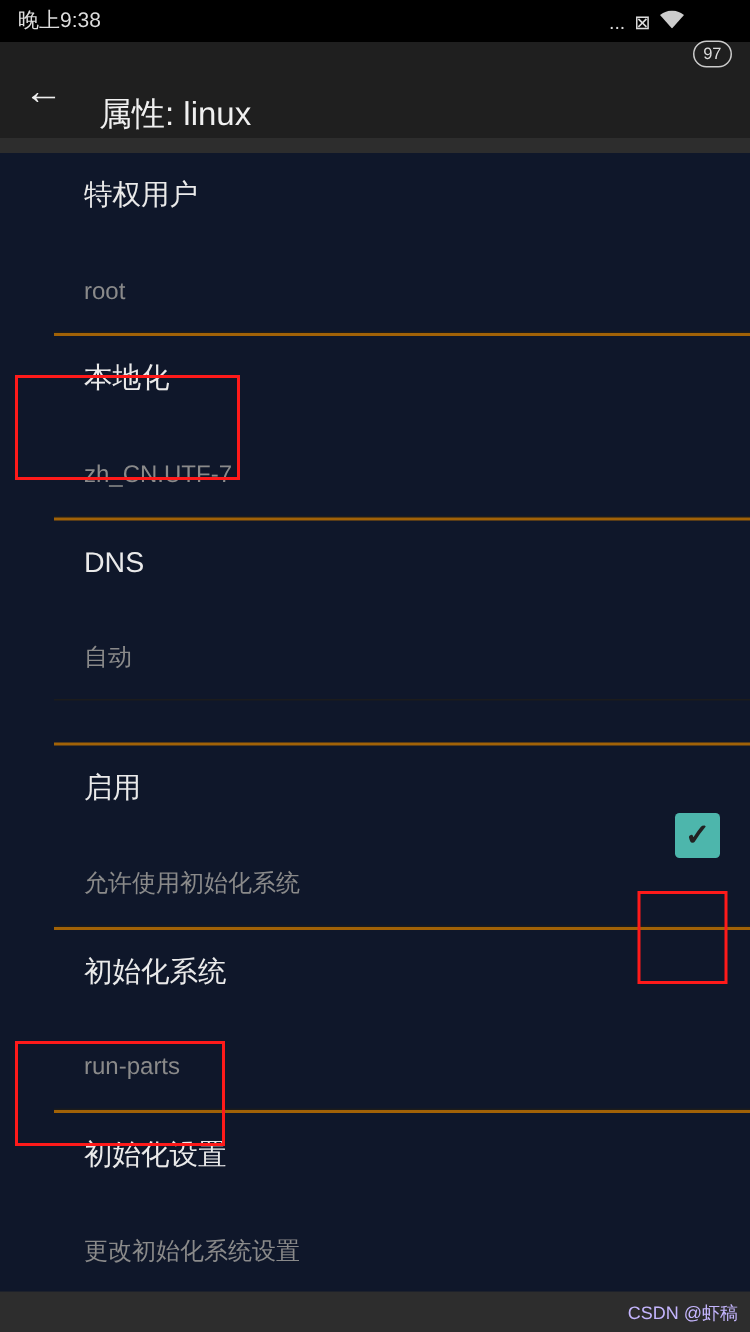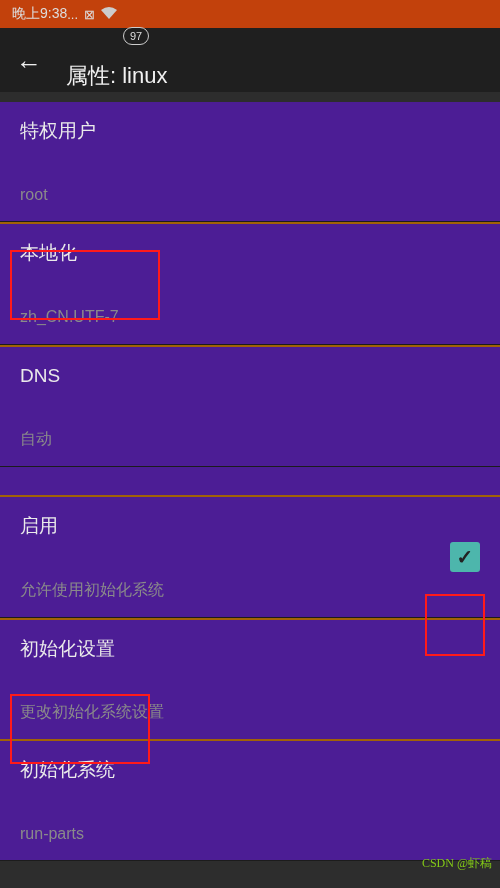--- a/index.html
+++ b/index.html
@@ -6,40 +6,40 @@
     body {
       width: 500px; height: 888px;
       background: #2d2d2d;
       font-family: -apple-system, "Helvetica Neue", Arial, sans-serif;
       color: #e8e8e8;
       overflow: hidden;
       position: relative;
     }
     .status-bar {
       height: 28px;
-      display: flex; align-items: center; 
+      display: flex; align-items: center; justify-content: space-between;
       padding: 0 12px;
       font-size: 14px; color: #ddd;
-      background: #c2410c;
+      background: #000000;
     }
     .status-right { display: flex; align-items: center; gap: 6px; }
     .status-icon { font-size: 13px; }
     .battery-pill {
       border: 1px solid #ccc; border-radius: 9px;
       padding: 0 6px; font-size: 11px; line-height: 16px; margin-top: 44px;
     }
     .app-bar {
       height: 64px;
       display: flex; align-items: center;
       padding: 0 16px; gap: 24px;
       background: #1f1f1f;
     }
     .back-arrow { font-size: 26px; color: #eee; cursor: pointer; }
     .app-title { font-size: 22px; font-weight: 400; color: #f0f0f0; margin-top: 32px; }
-    .content { background: #4c1d95; }
+    .content { background: #0f172a; padding-left: 36px; }
     .setting-item {
       padding: 16px 20px 16px 20px;
       border-bottom: 1px solid #1c1c1c;
       border-top: 2px solid #a16207;
       display: flex; align-items: center; justify-content: space-between;
     }
     .setting-item:first-child { border-top: none; margin-top: 10px; }
     .setting-text { display: flex; flex-direction: column; gap: 2px; }
     .setting-title { font-size: 19px; color: #eaeaea; line-height: 1.4; }
     .setting-sub { font-size: 16px; color: #8a8a8a; line-height: 1.3; margin-top: 38px; }
@@ -51,22 +51,22 @@
     .checkbox {
       width: 30px; height: 30px;
       background: #4db6ac; border-radius: 3px;
       display: flex; align-items: center; justify-content: center;
     }
     .checkmark { color: #222; font-size: 20px; font-weight: bold; }
     .hl-box {
       position: absolute; border: 2px solid #ff1a1a; pointer-events: none;
     }
     .watermark {
-      position: absolute; bottom: 16px; right: 8px;
-      font-size: 12px; color: #84cc16; font-family: Liberation Serif, serif;
+      position: absolute; bottom: 4px; right: 8px;
+      font-size: 12px; color: #c4b5fd;
     }
   </style>
 </head>
 <body>
 
 <div class="status-bar">
   <span>晚上9:38</span>
   <div class="status-right">
     <span class="status-icon">...</span>
     <span class="status-icon">⊠</span>
@@ -113,31 +113,31 @@
   <div class="setting-item">
     <div class="setting-text">
       <span class="setting-title">启用</span>
       <span class="setting-sub">允许使用初始化系统</span>
     </div>
     <div class="checkbox">
       <span class="checkmark">✓</span>
     </div>
   </div>
 
+  <div class="setting-item">
+    <div class="setting-text">
+      <span class="setting-title">初始化系统</span>
+      <span class="setting-sub">run-parts</span>
+    </div>
+  </div>
+
   <div class="setting-item" style="border-bottom:none;">
     <div class="setting-text">
       <span class="setting-title">初始化设置</span>
       <span class="setting-sub">更改初始化系统设置</span>
-    </div>
-  </div>
-
-  <div class="setting-item">
-    <div class="setting-text">
-      <span class="setting-title">初始化系统</span>
-      <span class="setting-sub">run-parts</span>
     </div>
   </div>
 
 </div>
 
 <div class="hl-box" style="left:10px; top:250px; width:150px; height:70px;"></div>
 <div class="hl-box" style="left:425px; top:594px; width:60px; height:62px;"></div>
 <div class="hl-box" style="left:10px; top:694px; width:140px; height:70px;"></div>
 
 <div class="watermark">CSDN @虾稿</div>

